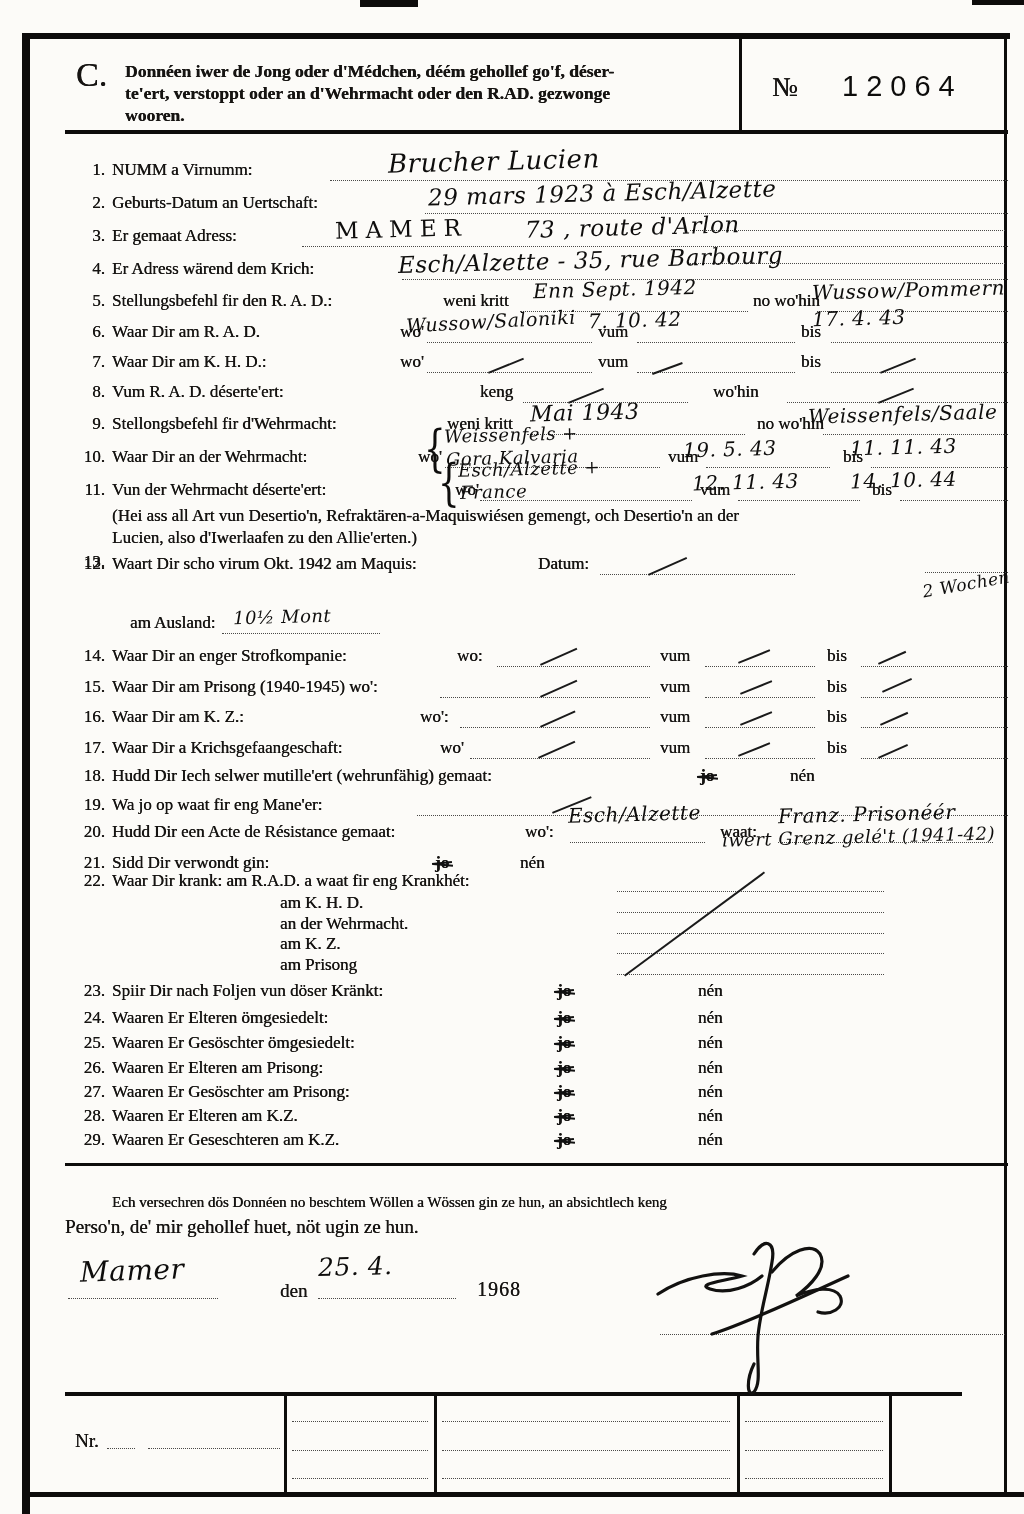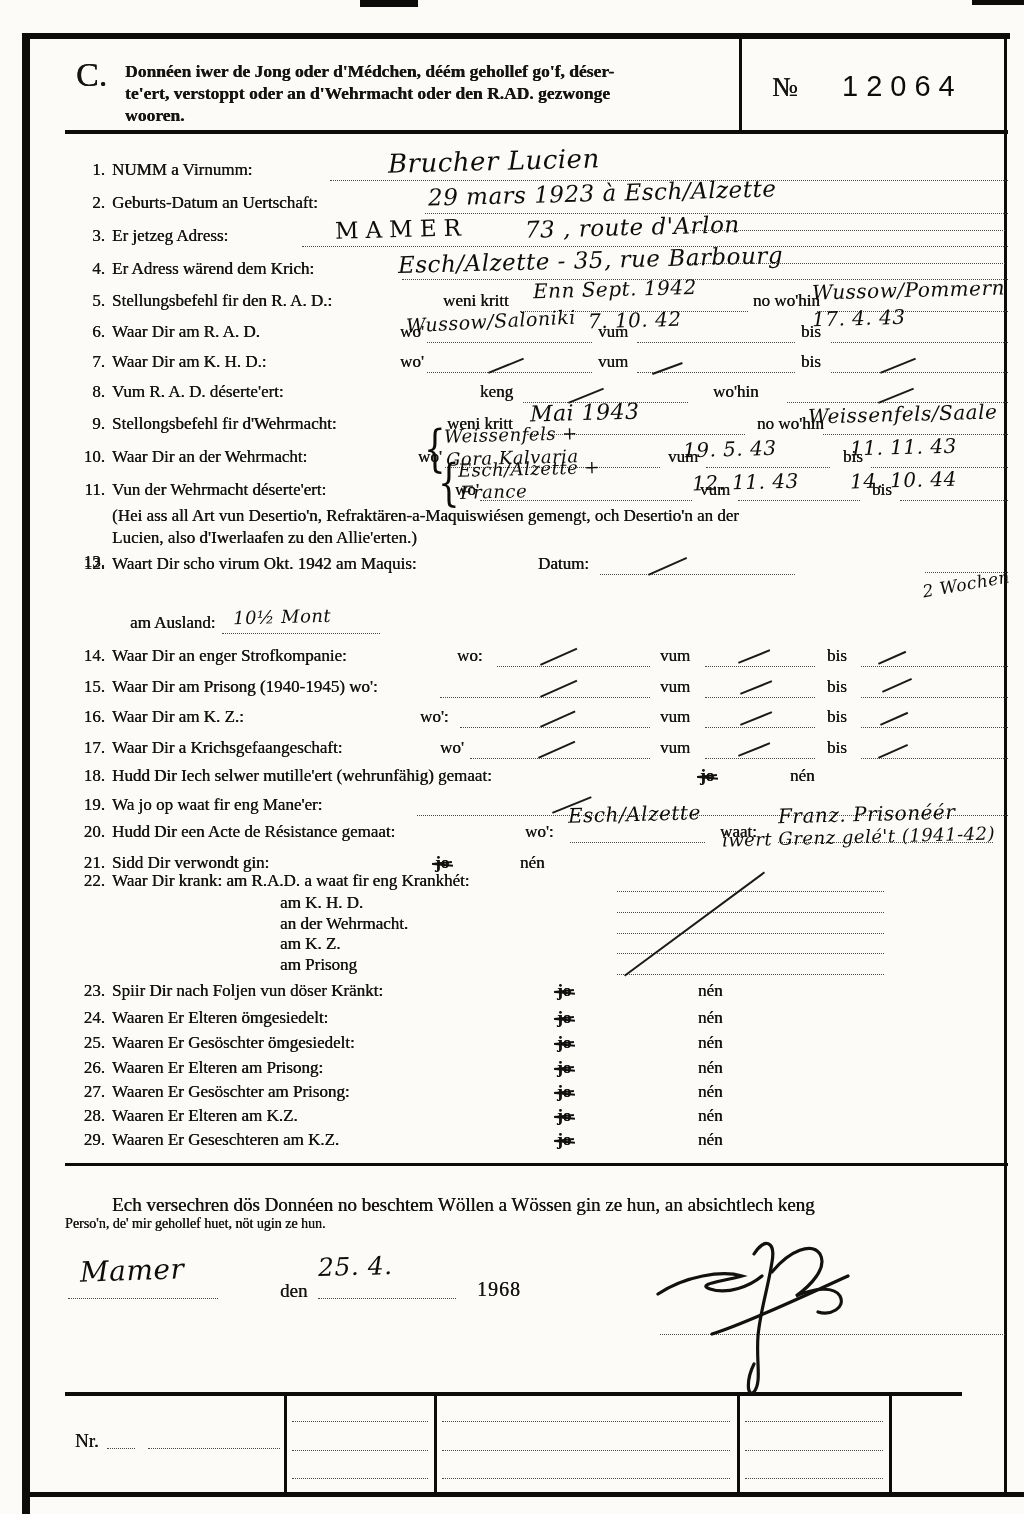--- a/index.html
+++ b/index.html
@@ -52,21 +52,21 @@
     <span class="dl" style="left:265px;width:678px"></span>
   </div>
   <div class="row pr" style="top:193px">
     <span class="num">2.</span>
     <span class="lbl">Geburts-Datum an Uertschaft:</span>
     <span class="dl" style="left:360px;width:583px"></span>
   </div>
   <div class="dlp" style="left:690px;top:230px;width:315px"></div>
   <div class="row pr" style="top:226px">
     <span class="num">3.</span>
-    <span class="lbl">Er jetzeg Adress:</span>
+    <span class="lbl">Er gemaat Adress:</span>
     <span class="dl" style="left:237px;width:706px"></span>
   </div>
   <div class="dlp" style="left:690px;top:263px;width:315px"></div>
   <div class="row pr" style="top:259px">
     <span class="num">4.</span>
     <span class="lbl">Er Adress wärend dem Krich:</span>
     <span class="dl" style="left:337px;width:606px"></span>
   </div>
   <div class="row pr" style="top:291px">
     <span class="num">5.</span>
@@ -268,22 +268,22 @@
   </div>
   <div class="row pr" style="top:1130px">
     <span class="num">29.</span>
     <span class="lbl">Waaren Er Geseschteren am K.Z.</span>
     <span class="fl struck" style="left:492px">jo</span>
     <span class="fl" style="left:633px">nén</span>
   </div>
 
   <div class="bar" style="left:65px;top:1163px;width:943px;height:2.5px"></div>
 
-  <div class="abs pr" style="left:112px;top:1194px;font-size:19px">Ech versechren dös Donnéen no beschtem Wöllen a Wössen gin ze hun, an absichtlech keng</div>
-  <div class="abs pr" style="left:65px;top:1216px;font-size:14px">Perso'n, de' mir gehollef huet, nöt ugin ze hun.</div>
+  <div class="abs pr" style="left:112px;top:1194px;font-size:15px">Ech versechren dös Donnéen no beschtem Wöllen a Wössen gin ze hun, an absichtlech keng</div>
+  <div class="abs pr" style="left:65px;top:1216px;font-size:19px">Perso'n, de' mir gehollef huet, nöt ugin ze hun.</div>
 
   <div class="hw" style="left:80px;top:1254px;font-size:28px;transform:rotate(-2deg)">Mamer</div>
   <div class="dlp" style="left:68px;top:1298px;width:150px"></div>
   <div class="abs pr" style="left:280px;top:1280px;font-size:19px">den</div>
   <div class="hw" style="left:318px;top:1252px;font-size:25px">25. 4.</div>
   <div class="dlp" style="left:318px;top:1298px;width:138px"></div>
   <div class="abs pr" style="left:477px;top:1278px;font-size:20px;letter-spacing:1px">1968</div>
 
   <div class="dlp" style="left:660px;top:1334px;width:345px"></div>
   <svg class="abs" style="left:650px;top:1232px;z-index:4" width="215" height="166" viewBox="0 0 215 166">

